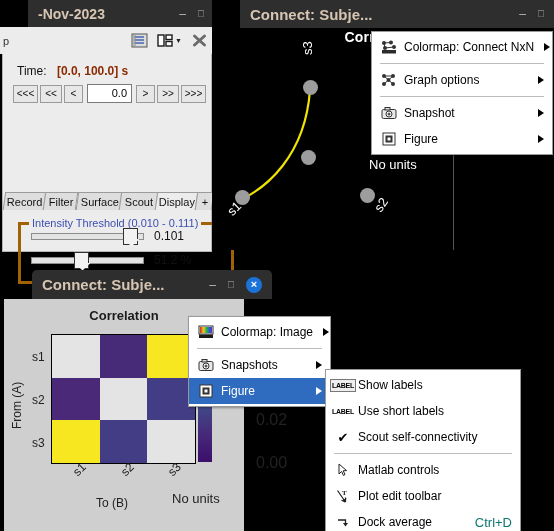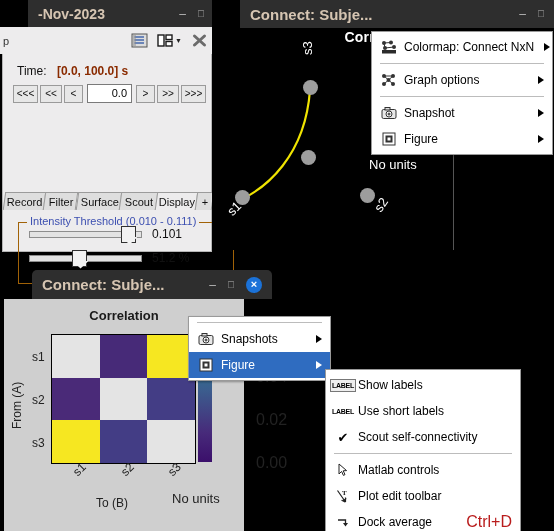--- a/index.html
+++ b/index.html
@@ -78,21 +78,21 @@
     border:1px solid #9b9b9b;border-bottom:none;
     padding:1px 1px 0 2px;box-sizing:border-box;height:18px;
     transform:skewX(-8deg);margin-left:-1px;
     display:flex;align-items:center;justify-content:center;
   }
   .tab > span{transform:skewX(8deg);display:block;}
   .tab.active{background:#edeced;}
   
   .grpbox{
     position:absolute;left:15px;top:168px;width:216px;height:62px;
-    border:1px solid #a16207;box-sizing:border-box;
+    border:3px solid #a16207;box-sizing:border-box;
   }
   .grpbox .legend{
     position:absolute;left:8px;top:-8px;background:#edeced;
     padding:0 3px;color:#3c4fb0;font-size:11px;white-space:nowrap;
   }
   .sld-row{display:flex;align-items:center;height:22px;padding-left:10px;}
   .sld-track{
     position:relative;height:7px;background:#e3e3e3;
     border:1px solid #8d8d8d;box-sizing:border-box;
   }
@@ -155,21 +155,21 @@
   }
   .mi{
     display:flex;align-items:center;height:26px;padding:0 8px 0 6px;
     white-space:nowrap;position:relative;
   }
   .mi.sel{background:#2f6cc0;color:#fff;}
   .mi .mi-ico{
     width:22px;min-width:22px;display:flex;align-items:center;justify-content:center;
   }
   .mi .mi-txt{flex:1;padding-left:4px;}
-  .mi .mi-acc{color:#b91c1c;font-size:16px;padding-left:22px;}
+  .mi .mi-acc{color:#0f766e;font-size:13px;padding-left:22px;}
   .mi .mi-arrow{
     width:0;height:0;border-left:6px solid #000;
     border-top:4.5px solid transparent;border-bottom:4.5px solid transparent;
     margin-left:10px;
   }
   .mi.sel .mi-arrow{border-left-color:#fff;}
   .msep{height:1px;background:#bcbcbc;margin:3px 8px 3px 8px;}
   .lbl-ico{
     font-size:7px;font-weight:bold;letter-spacing:-.3px;
     font-family:"Liberation Sans",sans-serif;color:#000;line-height:1;
@@ -426,20 +426,40 @@
     <div class="cbar" style="left:194px;top:31px;height:132px;background:linear-gradient(to top,#3b0f6b 0%,#472a7a 22%,#3b5e8e 55%,#2a7e8c 85%,#21918c 100%);"></div>
     <div class="cbar-ticks" style="left:213px;top:27px;color:#222;">0.06</div>
     <div class="cbar-ticks" style="left:213px;top:69px;color:#222;">0.04</div>
     <div class="cbar-ticks" style="left:213px;top:112px;color:#222;">0.02</div>
     <div class="cbar-ticks" style="left:213px;top:155px;color:#222;">0.00</div>
     <div class="cbar-units" style="left:168px;top:192px;color:#222;">No units</div>
   </div>
 </div>
 
 <div class="menu" style="left:188px;top:316px;width:143px;">
+  <div class="mi">
+    <span class="mi-ico">
+      <svg width="16" height="14" viewBox="0 0 16 14">
+        <rect x="1" y="1" width="14" height="8" fill="#fff" stroke="#333"></rect>
+        <defs>
+            <linearGradient id="cmg" x1="0" y1="0" x2="1" y2="0">
+          <stop offset="0" stop-color="#e02020"></stop>
+              <stop offset=".3" stop-color="#e0d020"></stop>
+          <stop offset=".55" stop-color="#29b04c"></stop>
+              <stop offset=".8" stop-color="#2060d0"></stop>
+          <stop offset="1" stop-color="#7b20c0"></stop>
+            </linearGradient>
+          </defs>
+        <rect x="2" y="2" width="12" height="6" fill="url(#cmg)"></rect>
+        <rect x="1" y="9.5" width="14" height="3.5" fill="#1c1c1c"></rect>
+      </svg>
+    </span>
+    <span class="mi-txt">Colormap: Image</span>
+    <span class="mi-arrow"></span>
+  </div>
   <div class="msep"></div>
   <div class="mi">
     <span class="mi-ico">
       <svg width="16" height="14" viewBox="0 0 16 14">
         <rect x="1" y="3.5" width="14" height="9" rx="1.5" fill="#e8e8e8" stroke="#333"></rect>
         <rect x="4" y="1.5" width="5" height="2.5" fill="#ddd" stroke="#333"></rect>
         <circle cx="8" cy="8" r="3" fill="#fff" stroke="#333"></circle>
         <circle cx="8" cy="8" r="1.5" fill="#555"></circle>
       </svg>
     </span>

